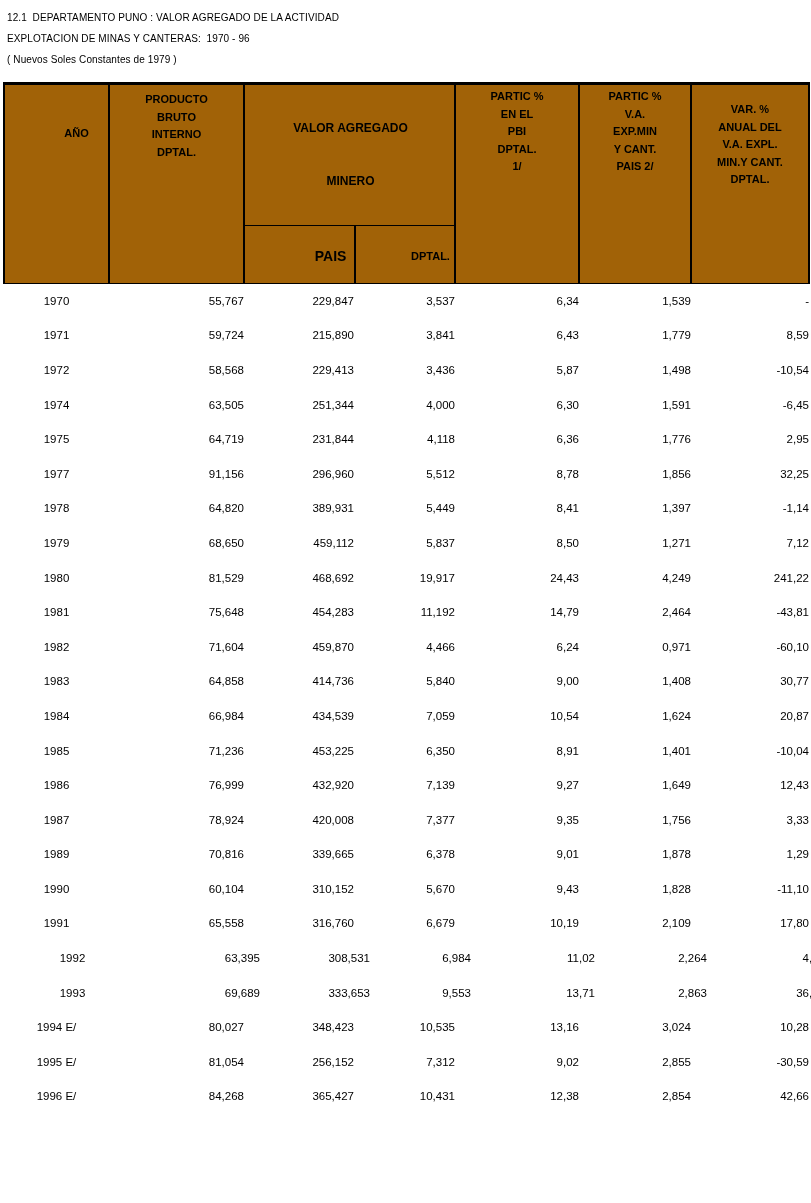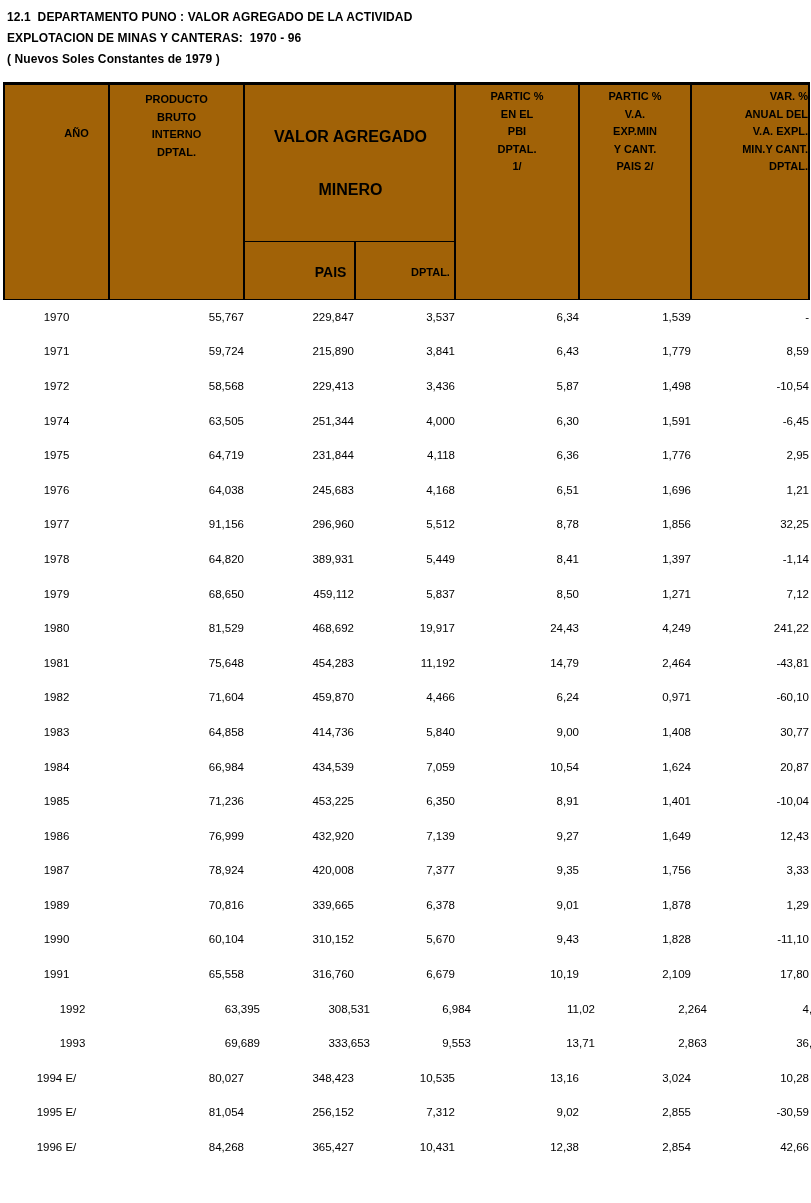--- a/index.html
+++ b/index.html
@@ -14,22 +14,22 @@
     color: #000000;
     position: relative;
     overflow: hidden;
   }
 
   
   .title-block {
     padding: 7px 0 0 7px;
   }
   .title-line {
-    font-size: 12px;
-    font-weight: bold;
+    font-size: 10px;
+    font-weight: normal;
     line-height: 21px;
     white-space: pre;
     letter-spacing: 0.1px;
   }
 
   
   .table-wrap {
     margin: 12px 3px 0 3px;
     width: 805px;
   }
@@ -131,21 +131,21 @@
         </th>
 
         <th colspan="2" style="padding:0;">
           <table style="border-collapse:collapse;width:100%;table-layout:fixed;">
             <colgroup>
                 <col style="width:110px">
                 <col style="width:101px">
               </colgroup>
             <tbody>
                 <tr>
-              <td colspan="2" style="border-bottom:1px solid #000;height:58px;vertical-align:middle;text-align:center;font-size:16px;font-weight:bold;line-height:17.5px;padding:8px;">
+              <td colspan="2" style="border-bottom:1px solid #000;height:58px;vertical-align:middle;text-align:center;font-size:12px;font-weight:bold;line-height:17.5px;padding:0;">
                 <span style="display:block;">VALOR AGREGADO</span>
                 <span style="display:block;">MINERO</span>
               </td>
             </tr>
             <tr>
               <td style="border-right:2px solid #000;vertical-align:top;text-align:center;font-size:14px;font-weight:bold;line-height:17.5px;padding:4px 0 0 0;height:38px;">
                 <span>PAIS</span>
               </td>
               <td style="vertical-align:top;text-align:center;font-size:11px;font-weight:bold;line-height:17.5px;padding:4px 0 0 0;height:38px;">
                 <span>DPTAL.</span>
@@ -169,21 +169,21 @@
           <span class="hdr-lines" style="padding-top:3px;">
             <span>PARTIC %</span>
             <span>V.A.</span>
             <span>EXP.MIN</span>
             <span>Y CANT.</span>
             <span>PAIS 2/</span>
           </span>
         </th>
 
         <th class="outer-r">
-          <span class="hdr-lines" style="padding-top:3px;text-align:right;">
+          <span class="hdr-lines" style="padding-top:16px;">
             <span>VAR. %</span>
             <span>ANUAL DEL</span>
             <span>V.A. EXPL.</span>
             <span>MIN.Y CANT.</span>
             <span>DPTAL.</span>
           </span>
         </th>
       </tr>
     </thead>
 
@@ -225,29 +225,20 @@
           <td class="c-num pad-var">-6,45</td>
         </tr>
         <tr>
           <td class="c-year pad-year">1975</td>
           <td class="c-num pad-pbi">64,719</td>
           <td class="c-num pad-pais">231,844</td>
           <td class="c-num pad-dptal">4,118</td>
           <td class="c-num pad-part1">6,36</td>
           <td class="c-num pad-part2">1,776</td>
           <td class="c-num pad-var">2,95</td>
-        </tr>
-        <tr>
-          <td class="c-year pad-year">1976</td>
-          <td class="c-num pad-pbi">64,038</td>
-          <td class="c-num pad-pais">245,683</td>
-          <td class="c-num pad-dptal">4,168</td>
-          <td class="c-num pad-part1">6,51</td>
-          <td class="c-num pad-part2">1,696</td>
-          <td class="c-num pad-var">1,21</td>
         </tr>
         <tr>
           <td class="c-year pad-year">1977</td>
           <td class="c-num pad-pbi">91,156</td>
           <td class="c-num pad-pais">296,960</td>
           <td class="c-num pad-dptal">5,512</td>
           <td class="c-num pad-part1">8,78</td>
           <td class="c-num pad-part2">1,856</td>
           <td class="c-num pad-var">32,25</td>
         </tr>

